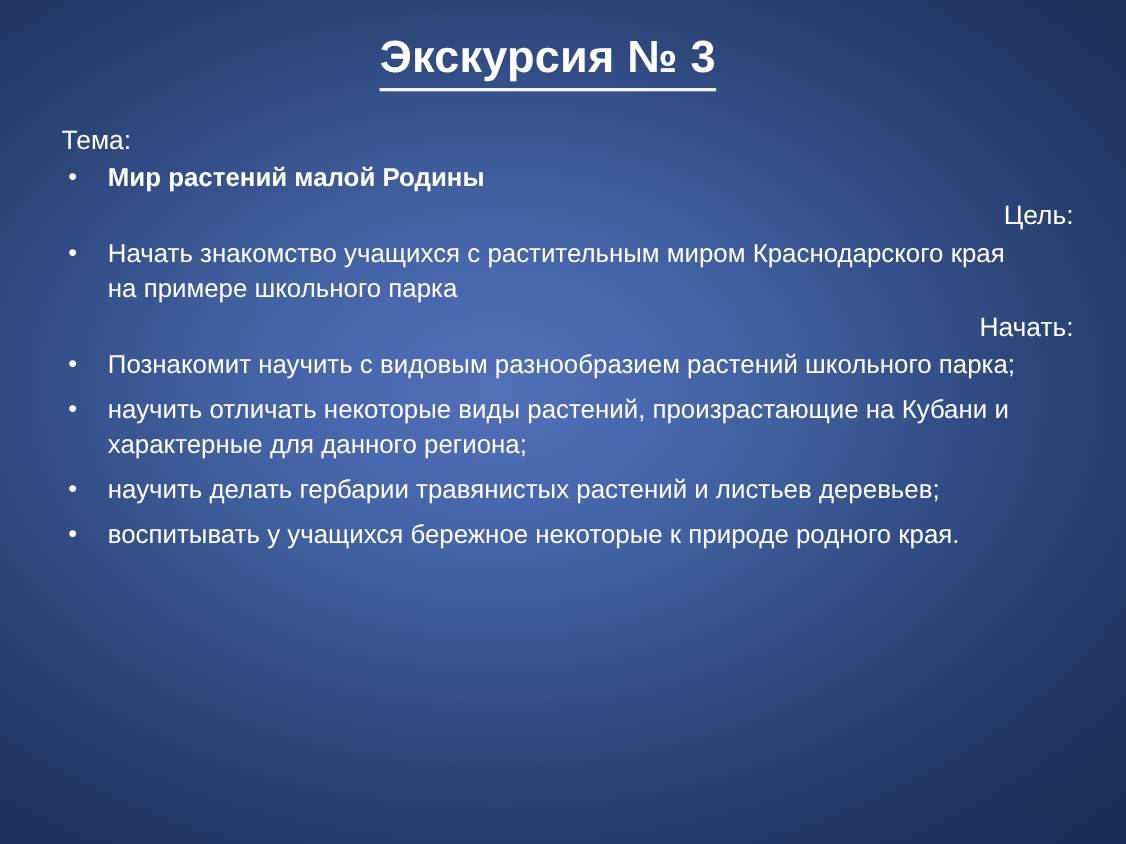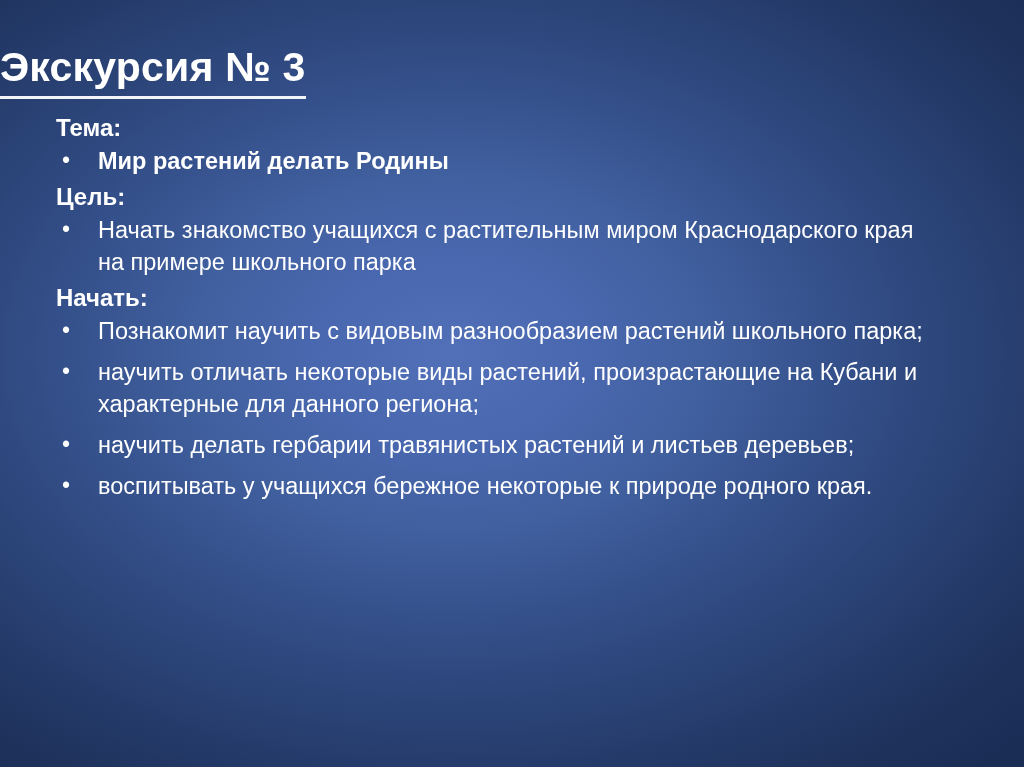--- a/index.html
+++ b/index.html
@@ -30,23 +30,24 @@
         #2c4579 63%,
         #243a69 77%,
         #1e325c 89%,
         #1a2d55 100%);
     overflow: hidden;
   }
 
   
   #title-block {
     position: absolute;
-    top: 18px;
+    top: 2px;
     left: 0;
     width: 996px;
+    text-align: center;
   }
   #slide-title {
     display: inline-block;
     font-size: 41px;
     font-weight: bold;
     color: #ffffff;
     letter-spacing: 0.2px;
     line-height: 1.12;
     padding-bottom: 5px;
     border-bottom: 3px solid #f2f4fa;
@@ -55,35 +56,36 @@
   
   #content {
     position: absolute;
     top: 112px;
     left: 56px;
     width: 920px;
   }
 
   .heading {
     font-size: 24px;
-    font-weight: bold;
+    font-weight: normal;
     color: #ffffff;
     line-height: 1.32;
     margin: 0 0 1px 0;
     padding: 0;
   }
 
   .bullet-row {
     display: flex;
     align-items: flex-start;
     margin: 0;
     padding: 0;
   }
   .bullet-row + .heading {
     margin-top: 4px;
+    text-align: right;
   }
 
   .bullet-marker {
     flex: 0 0 auto;
     width: 42px;
     color: #ffffff;
     font-size: 23px;
     line-height: 1.37;
     text-align: left;
     padding-left: 6px;
@@ -114,21 +116,21 @@
   <div id="title-block">
     <h1 id="slide-title">Экскурсия № 3</h1>
   </div>
 
   <div id="content">
 
     <p class="heading">Тема:</p>
 
     <div class="bullet-row">
       <span class="bullet-marker">•</span>
-      <span class="bullet-text bold">Мир растений делать Родины</span>
+      <span class="bullet-text bold">Мир растений малой Родины</span>
     </div>
 
     <p class="heading">Цель:</p>
 
     <div class="bullet-row">
       <span class="bullet-marker">•</span>
       <span class="bullet-text">Начать знакомство учащихся с растительным миром Краснодарского края на примере школьного парка</span>
     </div>
 
     <p class="heading">Начать:</p>

